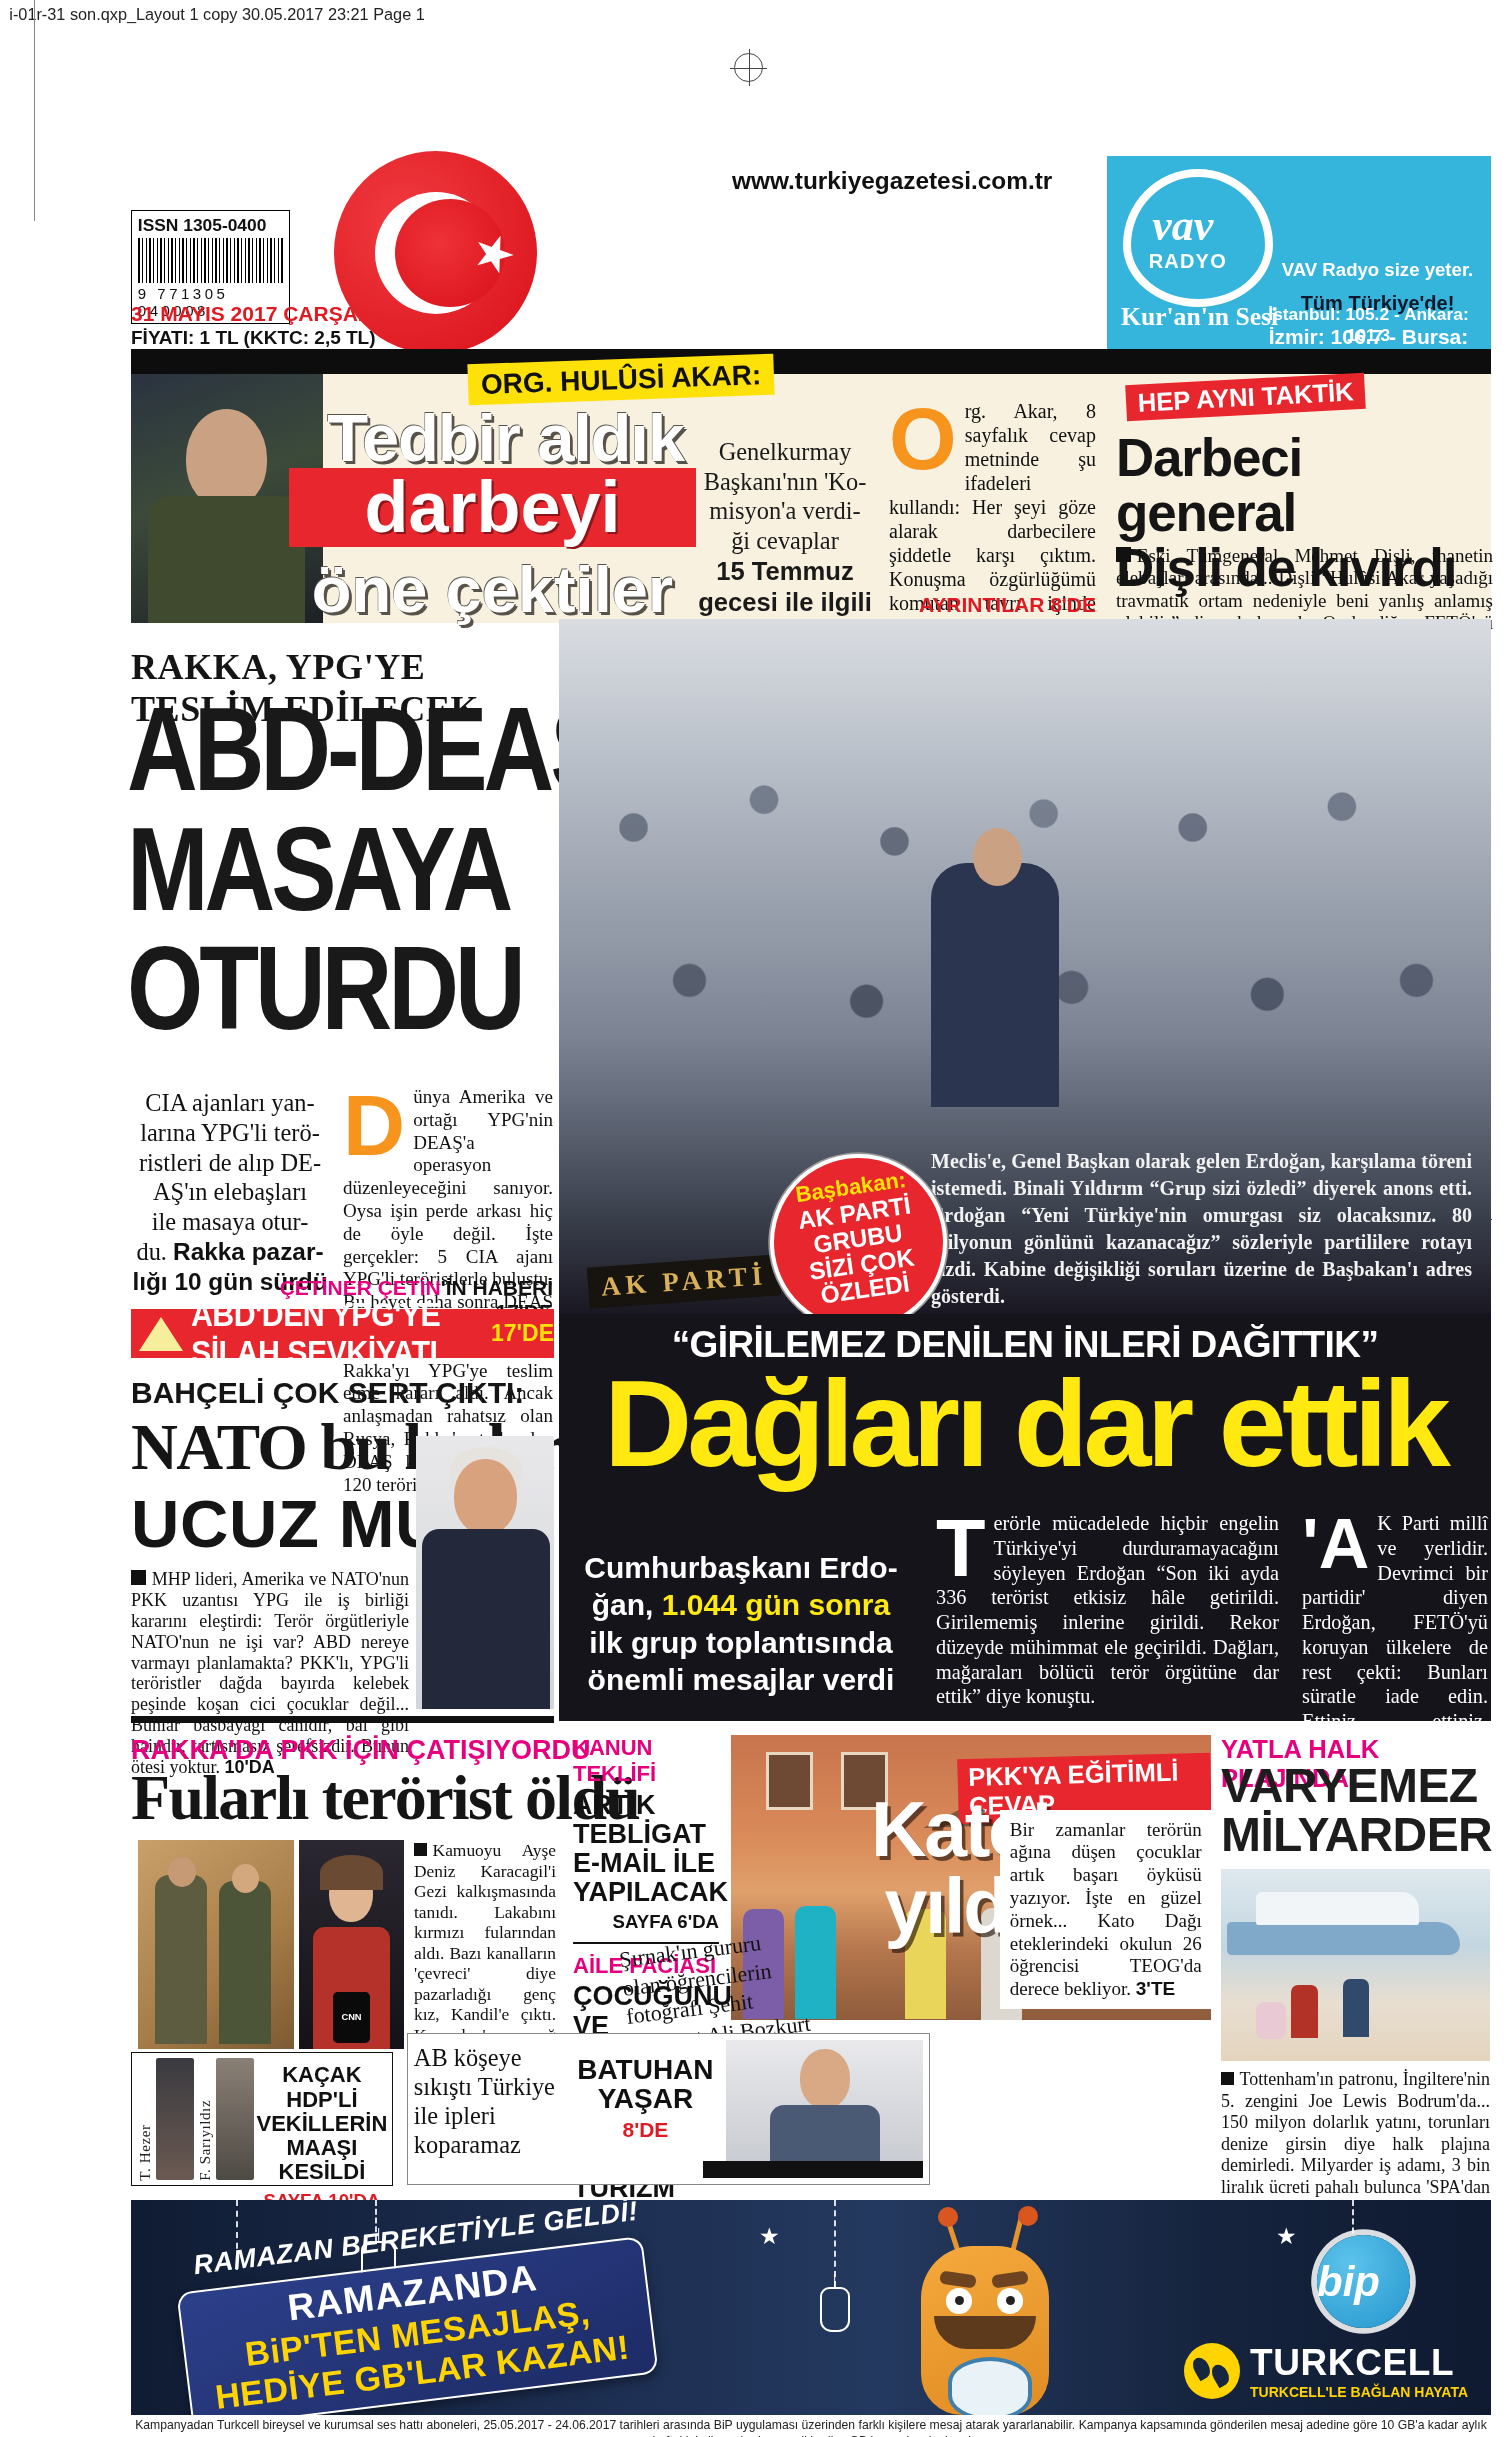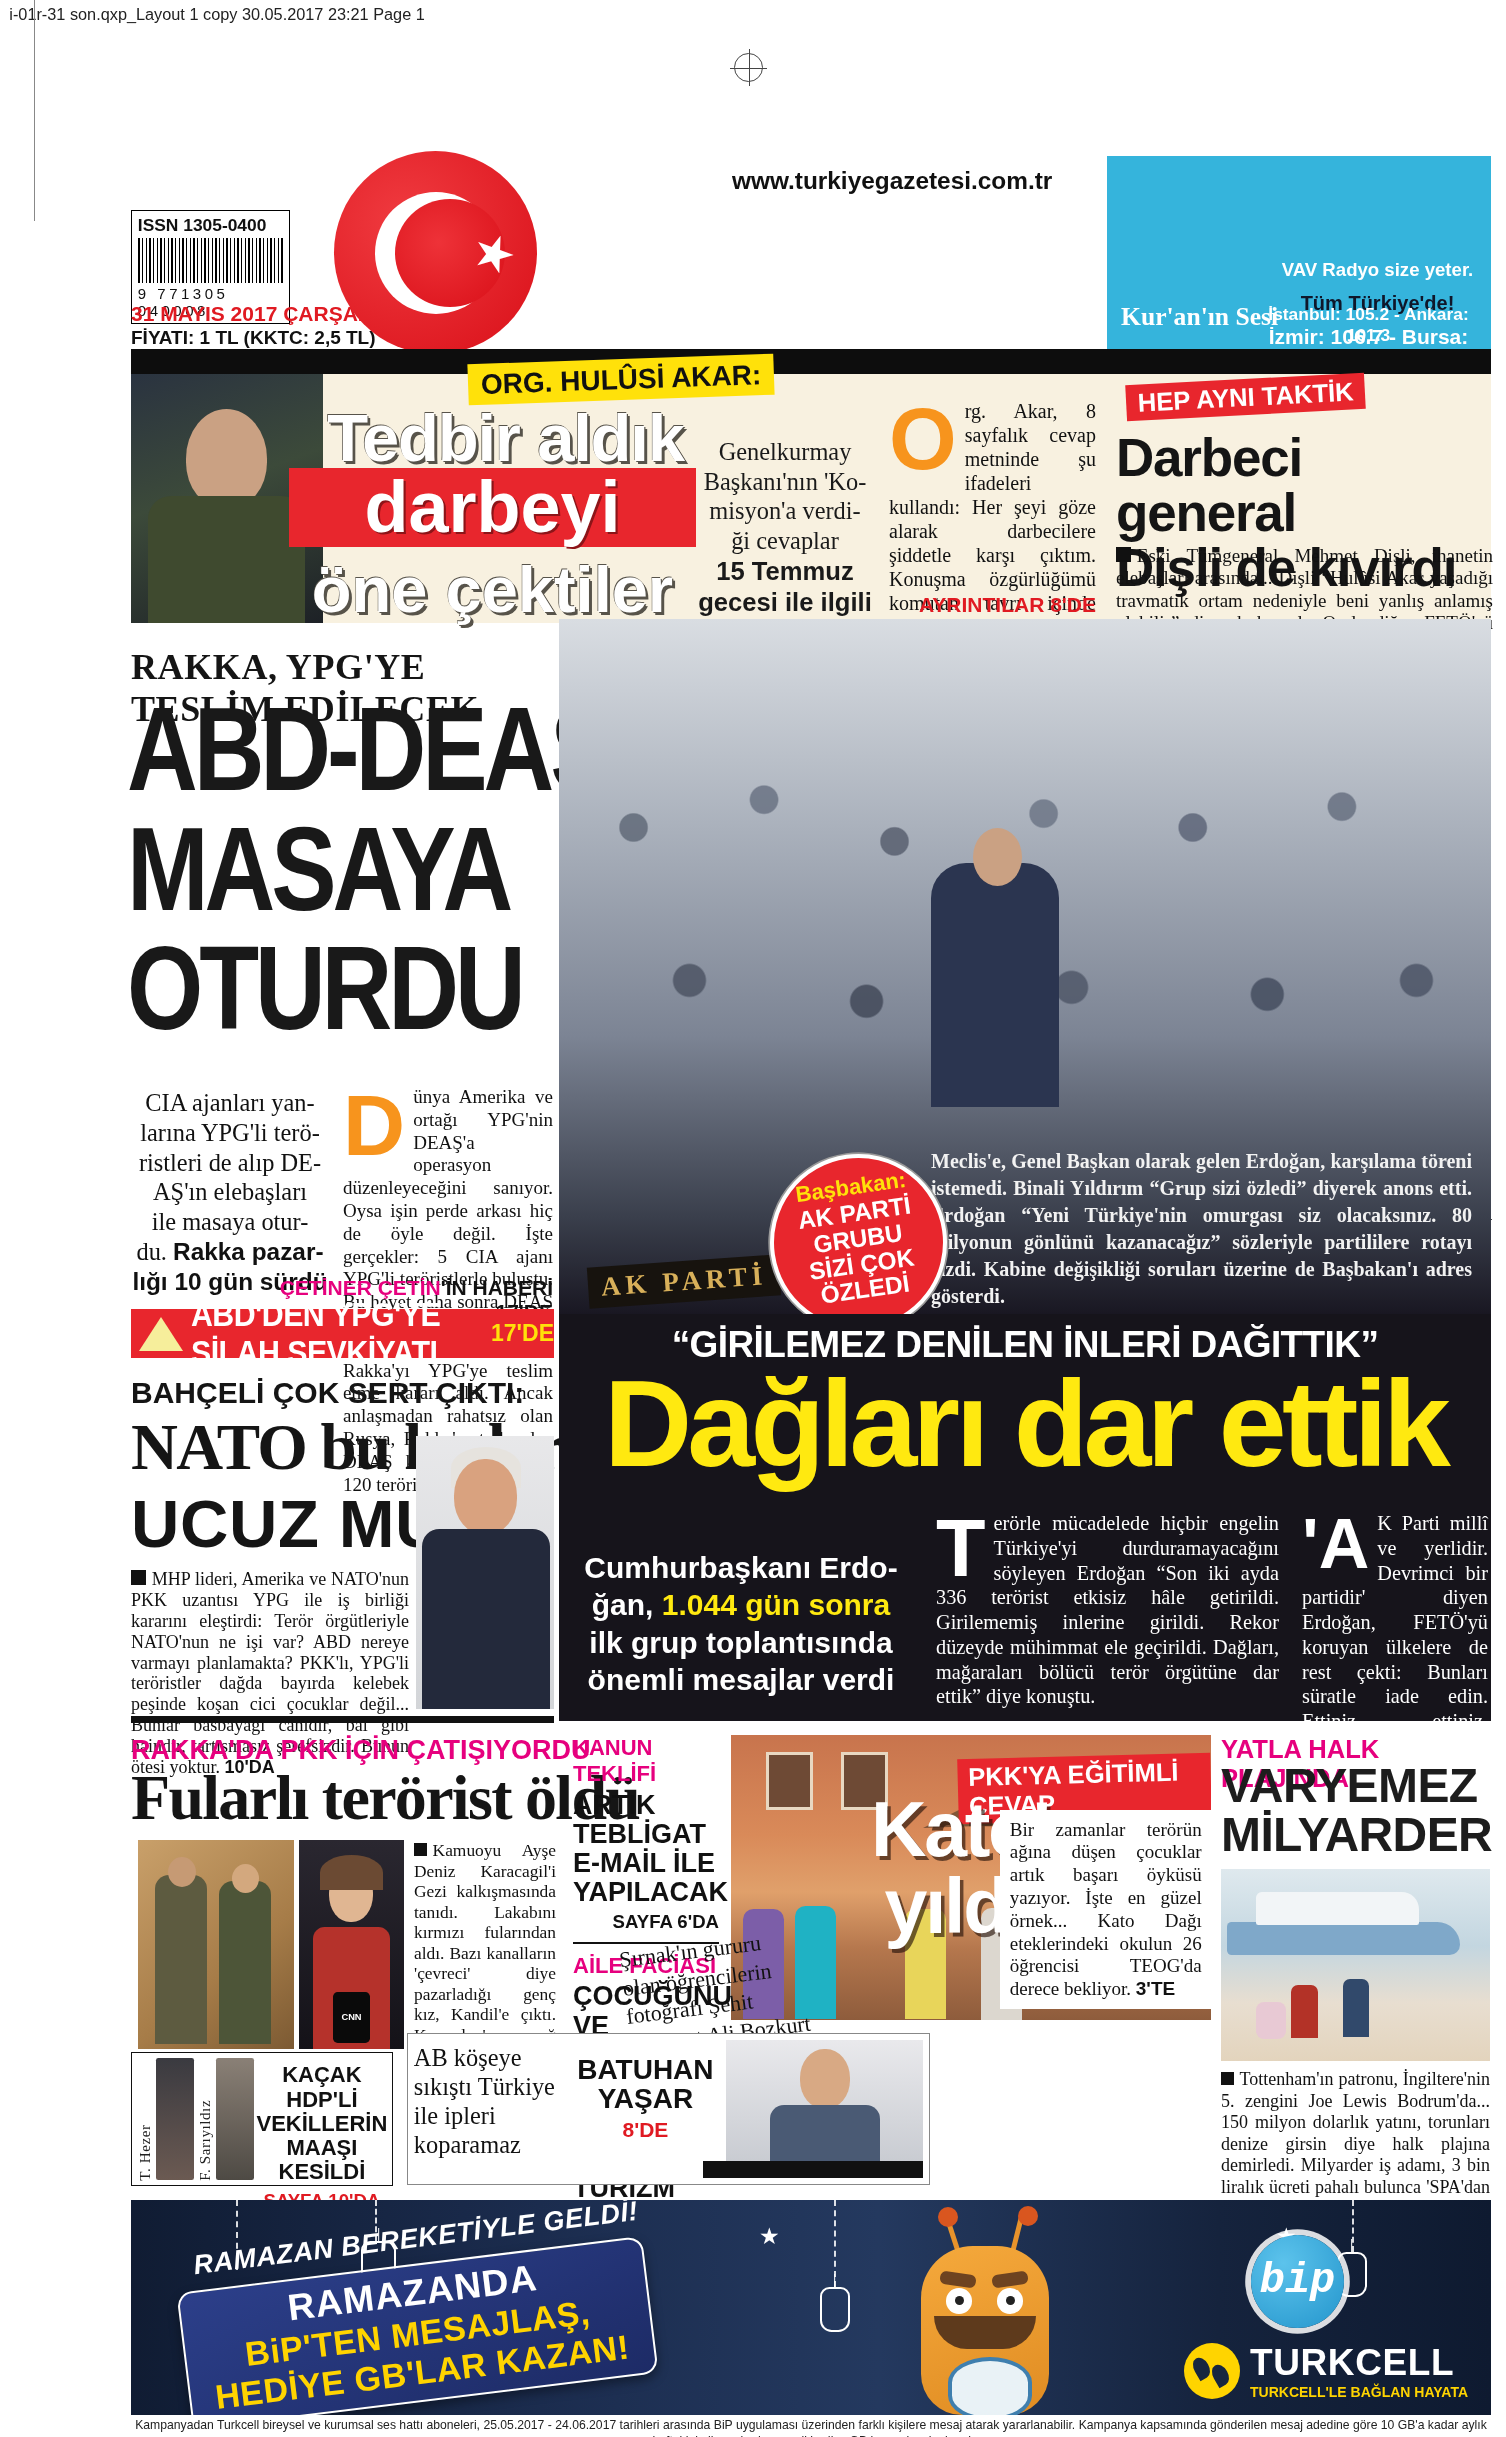--- a/index.html
+++ b/index.html
@@ -44,20 +44,24 @@
 
 <div class="abs" style="left:334px;top:151px;width:756px;height:203px;">
   <div style="position:absolute;left:0;top:0;width:203px;height:203px;border-radius:50%;background:radial-gradient(circle at 35% 35%,#f03b40,#d90f18);">
     <div style="position:absolute;left:41px;top:41px;width:122px;height:122px;border-radius:50%;background:#fff;"></div>
     <div style="position:absolute;left:61px;top:48px;width:110px;height:108px;border-radius:50%;background:radial-gradient(circle at 40% 40%,#ee3238,#d90f18);"></div>
     <div style="position:absolute;left:138px;top:74px;font-size:49px;color:#fff;transform:rotate(20deg);">★</div>
   </div>
 </div>
 
 <div class="abs" style="left:1107px;top:156px;width:384px;height:195px;background:#35b4dc;">
+  <div style="position:absolute;left:16.3px;top:12.8px;width:134px;height:122px;border:8.1px solid #fff;border-radius:50% 50% 50% 50%/55% 55% 45% 45%;">
+    <div style="position:absolute;left:21px;top:23px;font-size:44px;color:#fff;font-style:italic;font-weight:bold;font-family:'Liberation Serif',serif;">vav</div>
+    <div style="position:absolute;left:17.4px;top:73px;font-size:20px;color:#fff;font-weight:bold;letter-spacing:1.2px;">RADYO</div>
+  </div>
   <div style="position:absolute;left:163px;top:103px;width:215px;text-align:center;color:#fff;font-size:18.6px;"><b>VAV Radyo size yeter.</b></div>
   <div style="position:absolute;left:163px;top:124px;width:215px;text-align:center;color:#0f172a;font-size:20px;font-weight:bold;margin-top:12px;"><span>Tüm Türkiye'de!</span></div>
   <div style="position:absolute;left:145px;top:148px;width:233px;text-align:center;color:#fff;font-size:17.4px;font-weight:bold;">İstanbul: 105.2 - Ankara: 101.3</div>
   <div style="position:absolute;left:145px;top:169px;width:233px;text-align:center;color:#fff;font-size:21px;font-weight:bold;">İzmir: 106.7 - Bursa: 100.2</div>
   <div style="position:absolute;left:14px;top:146px;font-size:25.6px;color:#fff;font-weight:bold;font-family:'Liberation Serif',serif;">Kur'an'ın Sesi</div>
 </div>
 <div class="abs" style="left:1107px;top:351px;width:384px;height:43px;background:#fff;border:1.2px solid #bbb;display:flex;align-items:center;gap:5.8px;padding:0 4.7px;box-sizing:border-box;">
   <div class="prelines" style="font-size:12.8px;font-weight:bold;color:#1b3e5e;line-height:1;">TURKUVAZ
 RADYOLAR</div>
   <div style="flex:1;font-size:7.6px;color:#222;text-align:center;">Turkuvaz Radyolar uygulamasını App Store ve Google Play'den cep telefonu &amp; tabletinize indirebilir veya www.turkuvazradyolar.com'dan dinleyebilirsiniz.</div>
@@ -324,21 +328,21 @@
     <div style="position:absolute;left:36px;top:50px;width:36px;height:12.8px;border-radius:5.8px;background:#6e4320;transform:rotate(8deg);"></div>
     <div style="position:absolute;left:88px;top:50px;width:36px;height:12.8px;border-radius:5.8px;background:#6e4320;transform:rotate(-8deg);"></div>
     <div style="position:absolute;left:42px;top:65px;width:25.6px;height:25.6px;border-radius:50%;background:#fff;"></div>
     <div style="position:absolute;left:93px;top:65px;width:25.6px;height:25.6px;border-radius:50%;background:#fff;"></div>
     <div style="position:absolute;left:51px;top:73px;width:9.3px;height:9.3px;border-radius:50%;background:#222;"></div>
     <div style="position:absolute;left:102px;top:73px;width:9.3px;height:9.3px;border-radius:50%;background:#222;"></div>
     <div style="position:absolute;left:30px;top:93px;width:102px;height:33px;border-radius:0 0 35px 35px;background:#5e3a1c;"></div>
     <div style="position:absolute;left:44px;top:134px;width:76px;height:56px;border-radius:50%/40%;background:#e9f2f6;border:4.7px solid #3f7fae;"></div>
   </div>
 
-  <div style="position:absolute;left:1120px;top:35px;width:93px;height:93px;border-radius:50%;background:radial-gradient(circle at 35% 30%,#5cc3ec,#2395cc);box-shadow:0 0 0 5.8px rgba(255,255,255,.85);text-align:center;font-family:Liberation Mono, monospace;">
+  <div style="position:absolute;left:1186px;top:35px;width:93px;height:93px;border-radius:50%;background:radial-gradient(circle at 35% 30%,#5cc3ec,#2395cc);box-shadow:0 0 0 5.8px rgba(255,255,255,.85);">
     <span style="color:#fff;font-size:42px;font-weight:bold;font-style:italic;line-height:93px;">bip</span>
   </div>
 
   <div style="position:absolute;right:23px;bottom:15px;display:flex;align-items:center;gap:10.5px;">
     <div style="position:relative;width:56px;height:56px;border-radius:50%;background:#ffd400;">
       <div style="position:absolute;left:10.5px;top:14px;width:15px;height:22px;border-radius:50% 50% 50% 0;background:#17263f;transform:rotate(-30deg);"></div>
       <div style="position:absolute;left:29px;top:21px;width:15px;height:22px;border-radius:50% 50% 50% 0;background:#17263f;transform:rotate(-30deg);"></div>
     </div>
     <div>
       <div style="color:#fff;font-size:37px;font-weight:900;letter-spacing:0.6px;">TURKCELL</div>

